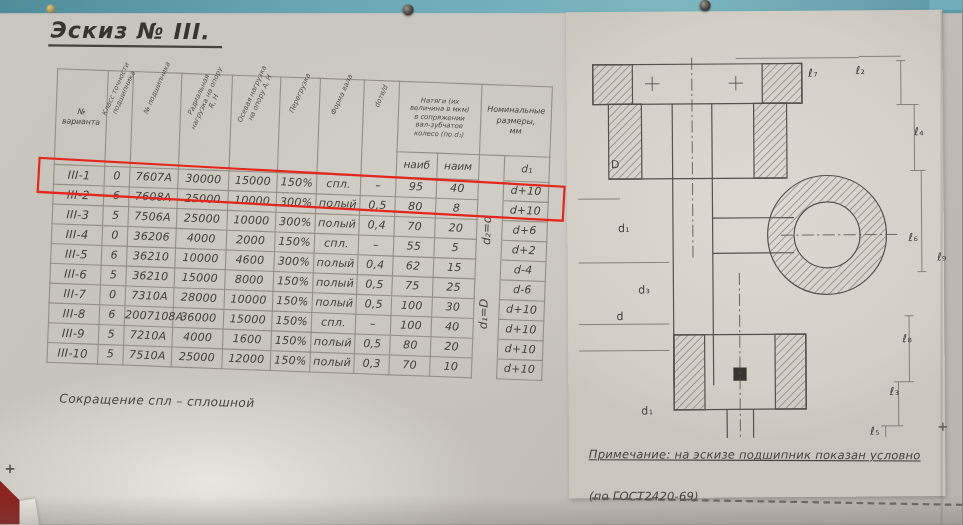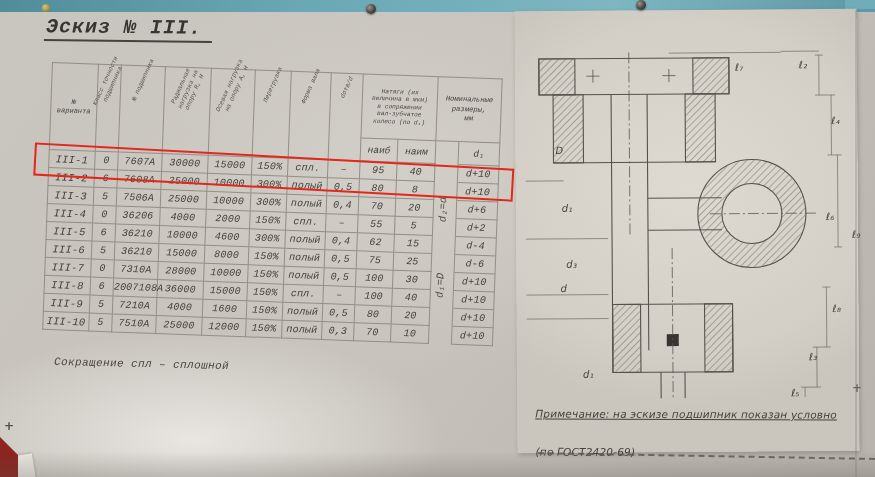--- a/index.html
+++ b/index.html
@@ -10,21 +10,21 @@
            radial-gradient(ellipse 500px 300px at 45% 35%, #d2cec8 0%, rgba(210,206,200,0) 70%),
            linear-gradient(125deg,#c9c5bf 0%,#c6c2bb 55%,#b8b4ad 100%);}
   .wall-strip{position:absolute;left:0;top:0;width:875px;height:12px;
          background:linear-gradient(90deg,#4f8d9b 0%,#6aa8b4 35%,#7db7c1 70%,#5d98a5 100%);}
   .wall-strip2{position:absolute;right:0;top:0;width:30px;height:9px;background:#6fadb9;}
   .board-shade{position:absolute;left:0;bottom:0;width:875px;height:26px;
          background:linear-gradient(180deg,rgba(90,85,78,0) 0%,rgba(90,85,78,.25) 100%);}
   .rightedge{position:absolute;right:18px;top:10px;width:2px;height:467px;background:rgba(110,104,96,.25);}
 
   
-  .sheet-left{position:absolute;left:30px;top:14px;width:500px;height:430px;color:#45403b;font-family:Liberation Mono, monospace;}
+  .sheet-left{position:absolute;left:30px;top:14px;width:500px;height:430px;color:#45403b;}
   .title{position:absolute;left:14px;top:2px;width:max-content;
          font-size:20px;font-style:italic;font-weight:bold;letter-spacing:1px;color:#38342f;
          border-bottom:2px solid #46423c;padding:0 10px 1px 2px;transform:rotate(0.6deg);}
   .table-wrap{position:absolute;left:22px;top:48px;transform:rotate(2.1deg);transform-origin:0 0;}
   table{border-collapse:collapse;table-layout:fixed;width:450px;}
   th,td{border:1px solid #948e85;font-style:italic;color:#45403b;padding:0;text-align:center;overflow:visible;}
   thead tr.r1 th{height:63px;vertical-align:middle;font-weight:normal;}
   thead tr.r2 th{height:22px;font-size:9.5px;font-weight:normal;}
   .hvar{font-size:7px;line-height:1.25;}
   .pre{white-space:pre-line;}
@@ -45,21 +45,21 @@
         border:2.6px solid #e4261b;transform:rotate(1.05deg);transform-origin:0 0;}
   .footnote{position:absolute;left:24px;top:344px;font-size:11px;font-style:italic;
         letter-spacing:.4px;color:#4a453f;transform:rotate(1.4deg);}
 
   
   .sheet-right{position:absolute;left:516px;top:10px;width:342px;height:442px;
         transform:rotate(-0.4deg);
         background:radial-gradient(ellipse 260px 220px at 50% 40%, #dedad2 0%, #d3cfc7 75%, #cac6be 100%);
         box-shadow:1px 2px 4px rgba(80,75,68,.35);}
   .drawing-svg{position:absolute;left:4px;top:38px;}
-  .dim{position:absolute;font-size:10px;font-style:italic;color:#45413c;letter-spacing:.3px;}
+  .dim{position:absolute;font-size:10px;color:#45413c;letter-spacing:.3px;}
   .note{position:absolute;left:18px;font-size:10.5px;font-style:italic;color:#46423c;
         letter-spacing:.2px;transform:rotate(0.6deg);}
   .note1{top:398px;text-decoration:underline;}
   .note2{top:411px;margin-top:24px;}
   .dash-line{position:absolute;left:538px;top:455px;width:337px;height:0;
         border-top:2px dashed #5b564f;transform:rotate(1deg);opacity:.8;}
 
   
   .screw{position:absolute;width:10px;height:10px;border-radius:50%;
         background:radial-gradient(circle at 35% 35%, #9a958e 0%, #4a453f 55%, #23201d 100%);
@@ -334,29 +334,29 @@
       <g stroke="#6e6861" stroke-width="0.7">
         <path d="M6,132 H44 M6,190 H88 M6,246 H88 M6,270 H88 M10,356 H136"></path>
         <path d="M300,8 V48 M312,48 V108 M318,108 V200 M306,240 V300 M296,300 V340 M284,340 V350"></path>
         <path d="M150,5 H262 M262,4 H300"></path>
         <path d="M296,8 H304 M296,48 H316 M308,108 H322 M314,200 H322 M302,240 H310 M292,300 H310 M280,340 H300"></path>
       </g>
     </svg>
 
     <span class="dim" style="left:40px;top:134px">D</span>
     <span class="dim" style="left:46px;top:192px">d₁</span>
-    <span class="dim" style="left:50px;top:248px">d₃</span>
+    <span class="dim" style="left:64px;top:248px">d₃</span>
     <span class="dim" style="left:44px;top:272px">d</span>
     <span class="dim" style="left:66px;top:358px">d₁</span>
     <span class="dim" style="left:220px;top:52px">ℓ₇</span>
-    <span class="dim" style="left:284px;top:50px">ℓ₂</span>
+    <span class="dim" style="left:263px;top:50px">ℓ₂</span>
     <span class="dim" style="left:316px;top:106px">ℓ₄</span>
     <span class="dim" style="left:310px;top:202px">ℓ₆</span>
     <span class="dim" style="left:336px;top:220px">ℓ₉</span>
-    <span class="dim" style="left:316px;top:294px">ℓ₈</span>
+    <span class="dim" style="left:304px;top:294px">ℓ₈</span>
     <span class="dim" style="left:292px;top:342px">ℓ₃</span>
     <span class="dim" style="left:274px;top:378px">ℓ₅</span>
 
     <div class="note note1">Примечание: на эскизе подшипник показан условно</div>
     <div class="note note2">(по ГОСТ2420-69)</div>
   </div>
 
   <div class="dash-line"></div>
 
   <div class="screw screw1"></div>

